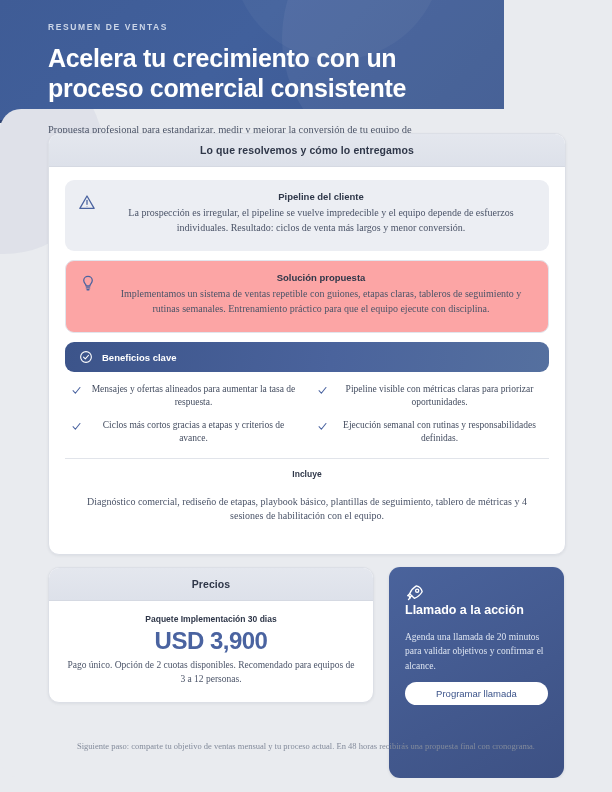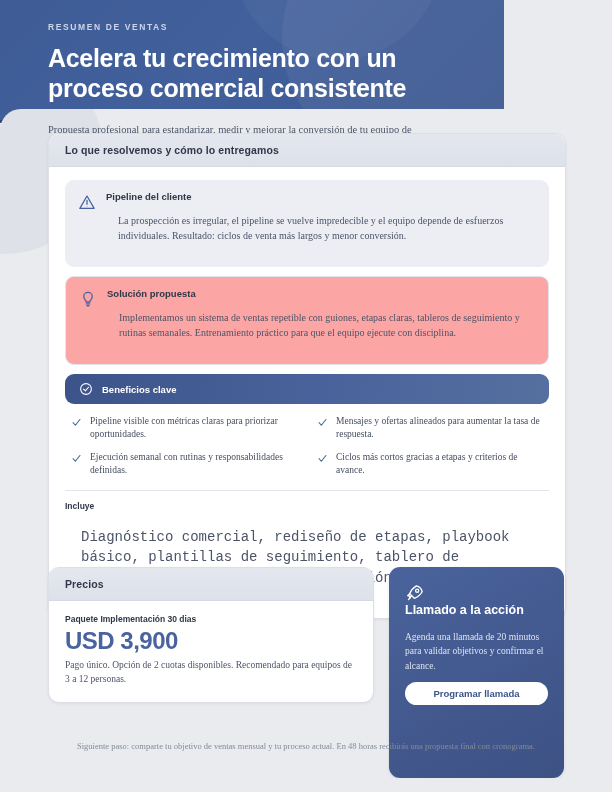--- a/index.html
+++ b/index.html
@@ -113,20 +113,21 @@
   }
 
   
   .card {
     position: absolute;
     background: #ffffff;
     border: 1px solid #dcdfe6;
     border-radius: 11px;
     box-shadow: 0 1px 3px rgba(40,50,70,0.07);
     overflow: hidden;
+    text-align: center;
   }
   .card-head {
     background: linear-gradient(180deg, #e4e7ee 0%, #dde1ea 100%);
     border-bottom: 1px solid #d5d9e2;
     padding: 10px 16px 10px 16px;
   }
   .card-head-title {
     font-size: 10.5px;
     font-weight: bold;
     color: #2f3749;
@@ -171,21 +172,21 @@
     font-size: 9.5px;
     font-weight: bold;
     color: #2f3749;
     margin: 0 0 2px 0;
   }
   .block-desc {
     font-family: "Liberation Serif", serif;
     font-size: 10px;
     line-height: 1.45;
     color: #4b5468;
-    margin: 12px;
+    margin: 4px;
   }
 
   
   .benefits-bar {
     background: linear-gradient(100deg, #3c548a 0%, #4a639c 55%, #55709f 100%);
     border-radius: 9px;
     padding: 8px 14px;
     display: flex;
     align-items: center;
     gap: 9px;
@@ -233,22 +234,22 @@
     margin: 12px 0 10px 0;
   }
 
   .includes-title {
     font-size: 8.5px;
     font-weight: bold;
     color: #2f3749;
     margin: 0 0 3px 0;
   }
   .includes-desc {
-    font-family: Liberation Mono, monospace;
-    font-size: 14px;
+    font-family: Liberation Serif, serif;
+    font-size: 10px;
     line-height: 1.45;
     color: #4b5468;
     margin: 16px;
   }
 
   
   #pricing-card {
     top: 458px;
     left: 48px;
     width: 324px;
@@ -306,21 +307,21 @@
   }
   .cta-button {
     display: block;
     width: 100%;
     background: #ffffff;
     border: none;
     border-radius: 20px;
     padding: 6px 8px;
     font-family: "Liberation Sans", sans-serif;
     font-size: 9.5px;
-    font-weight: bold;
+    font-weight: normal;
     color: #3c548a;
     cursor: pointer;
     box-sizing: border-box;
   }
 
   
   .footer {
     position: absolute;
     top: 632px;
     left: 48px;
@@ -399,45 +400,45 @@
           <p class="benefits-bar-title">Beneficios clave</p>
         </div>
 
         <div class="benefits-grid">
           <div class="benefit">
             <span class="benefit-check">
               <svg viewBox="0 0 24 24" fill="none" stroke="currentColor" stroke-width="2.4" stroke-linecap="round" stroke-linejoin="round">
                   <path d="M4.5 12.5 L9.5 18 L19.5 5.5"></path>
                 </svg>
             </span>
-            <p class="benefit-text">Pipeline visible con métricas claras para priorizar oportunidades.</p>
+            <p class="benefit-text">Mensajes y ofertas alineados para aumentar la tasa de respuesta.</p>
           </div>
           <div class="benefit">
             <span class="benefit-check">
               <svg viewBox="0 0 24 24" fill="none" stroke="currentColor" stroke-width="2.4" stroke-linecap="round" stroke-linejoin="round">
                   <path d="M4.5 12.5 L9.5 18 L19.5 5.5"></path>
                 </svg>
             </span>
-            <p class="benefit-text">Mensajes y ofertas alineados para aumentar la tasa de respuesta.</p>
+            <p class="benefit-text">Pipeline visible con métricas claras para priorizar oportunidades.</p>
+          </div>
+          <div class="benefit">
+            <span class="benefit-check">
+              <svg viewBox="0 0 24 24" fill="none" stroke="currentColor" stroke-width="2.4" stroke-linecap="round" stroke-linejoin="round">
+                  <path d="M4.5 12.5 L9.5 18 L19.5 5.5"></path>
+                </svg>
+            </span>
+            <p class="benefit-text">Ciclos más cortos gracias a etapas y criterios de avance.</p>
           </div>
           <div class="benefit">
             <span class="benefit-check">
               <svg viewBox="0 0 24 24" fill="none" stroke="currentColor" stroke-width="2.4" stroke-linecap="round" stroke-linejoin="round">
                   <path d="M4.5 12.5 L9.5 18 L19.5 5.5"></path>
                 </svg>
             </span>
             <p class="benefit-text">Ejecución semanal con rutinas y responsabilidades definidas.</p>
-          </div>
-          <div class="benefit">
-            <span class="benefit-check">
-              <svg viewBox="0 0 24 24" fill="none" stroke="currentColor" stroke-width="2.4" stroke-linecap="round" stroke-linejoin="round">
-                  <path d="M4.5 12.5 L9.5 18 L19.5 5.5"></path>
-                </svg>
-            </span>
-            <p class="benefit-text">Ciclos más cortos gracias a etapas y criterios de avance.</p>
           </div>
         </div>
 
         <div class="divider"></div>
 
         <p class="includes-title">Incluye</p>
         <p class="includes-desc">Diagnóstico comercial, rediseño de etapas, playbook básico, plantillas de seguimiento, tablero de métricas y 4 sesiones de habilitación con el equipo.</p>
       </div>
     </div>
 

